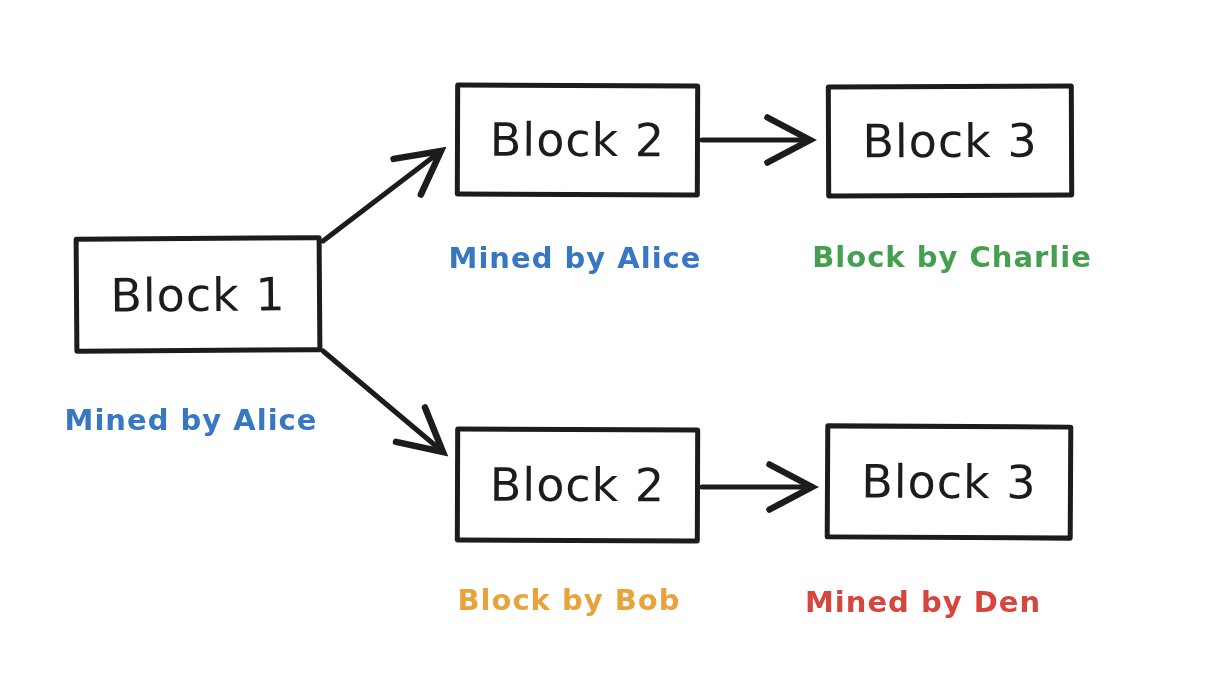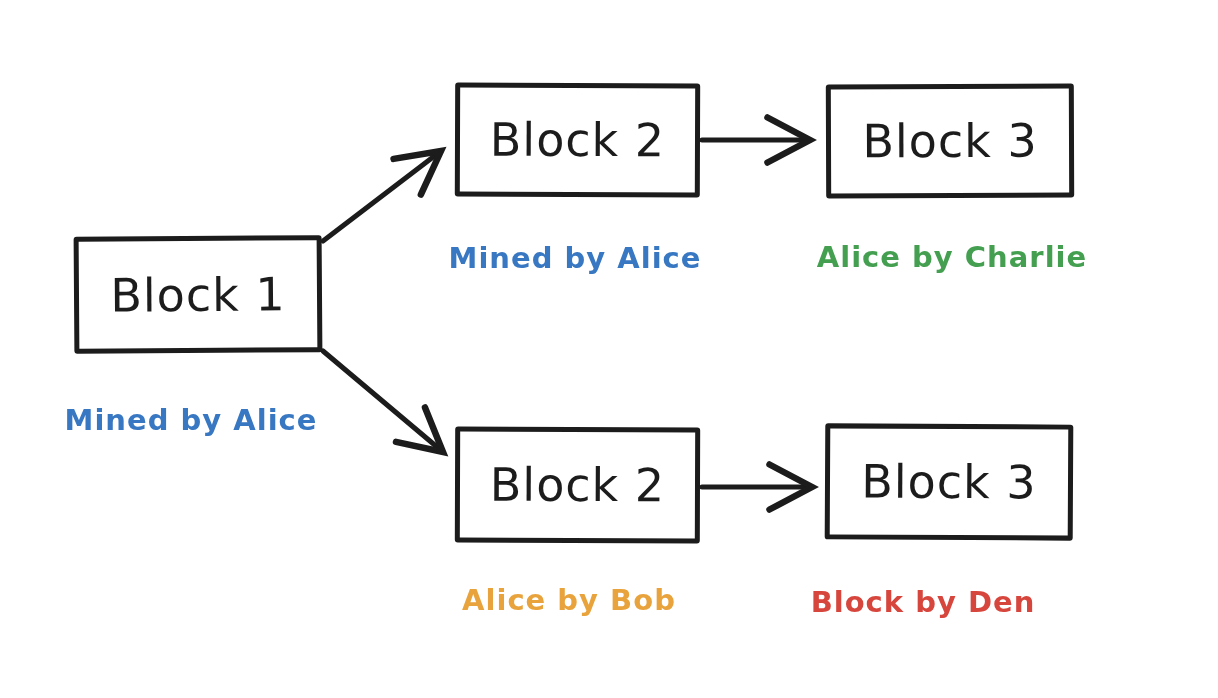--- a/index.html
+++ b/index.html
@@ -93,19 +93,19 @@
   </div>
 
   <div class="block b3b" style="border-color: rgb(28, 28, 28);">
     <span class="block-label" style="color: rgb(28, 28, 28);">Block 3</span>
   </div>
 
   <div class="miner m1" style="color: rgb(56, 119, 194);">Mined by Alice</div>
 
   <div class="miner m2" style="color: rgb(56, 119, 194);">Mined by Alice</div>
 
-  <div class="miner m3" style="color: rgb(68, 160, 80);">Alice by Charlie</div>
+  <div class="miner m3" style="color: rgb(68, 160, 80);">Block by Charlie</div>
 
-  <div class="miner m4" style="color: rgb(233, 163, 60);">Alice by Bob</div>
+  <div class="miner m4" style="color: rgb(233, 163, 60);">Block by Bob</div>
 
-  <div class="miner m5" style="color: rgb(215, 70, 61);">Block by Den</div>
+  <div class="miner m5" style="color: rgb(215, 70, 61);">Mined by Den</div>
 
 </div>
 
 </body></html>

